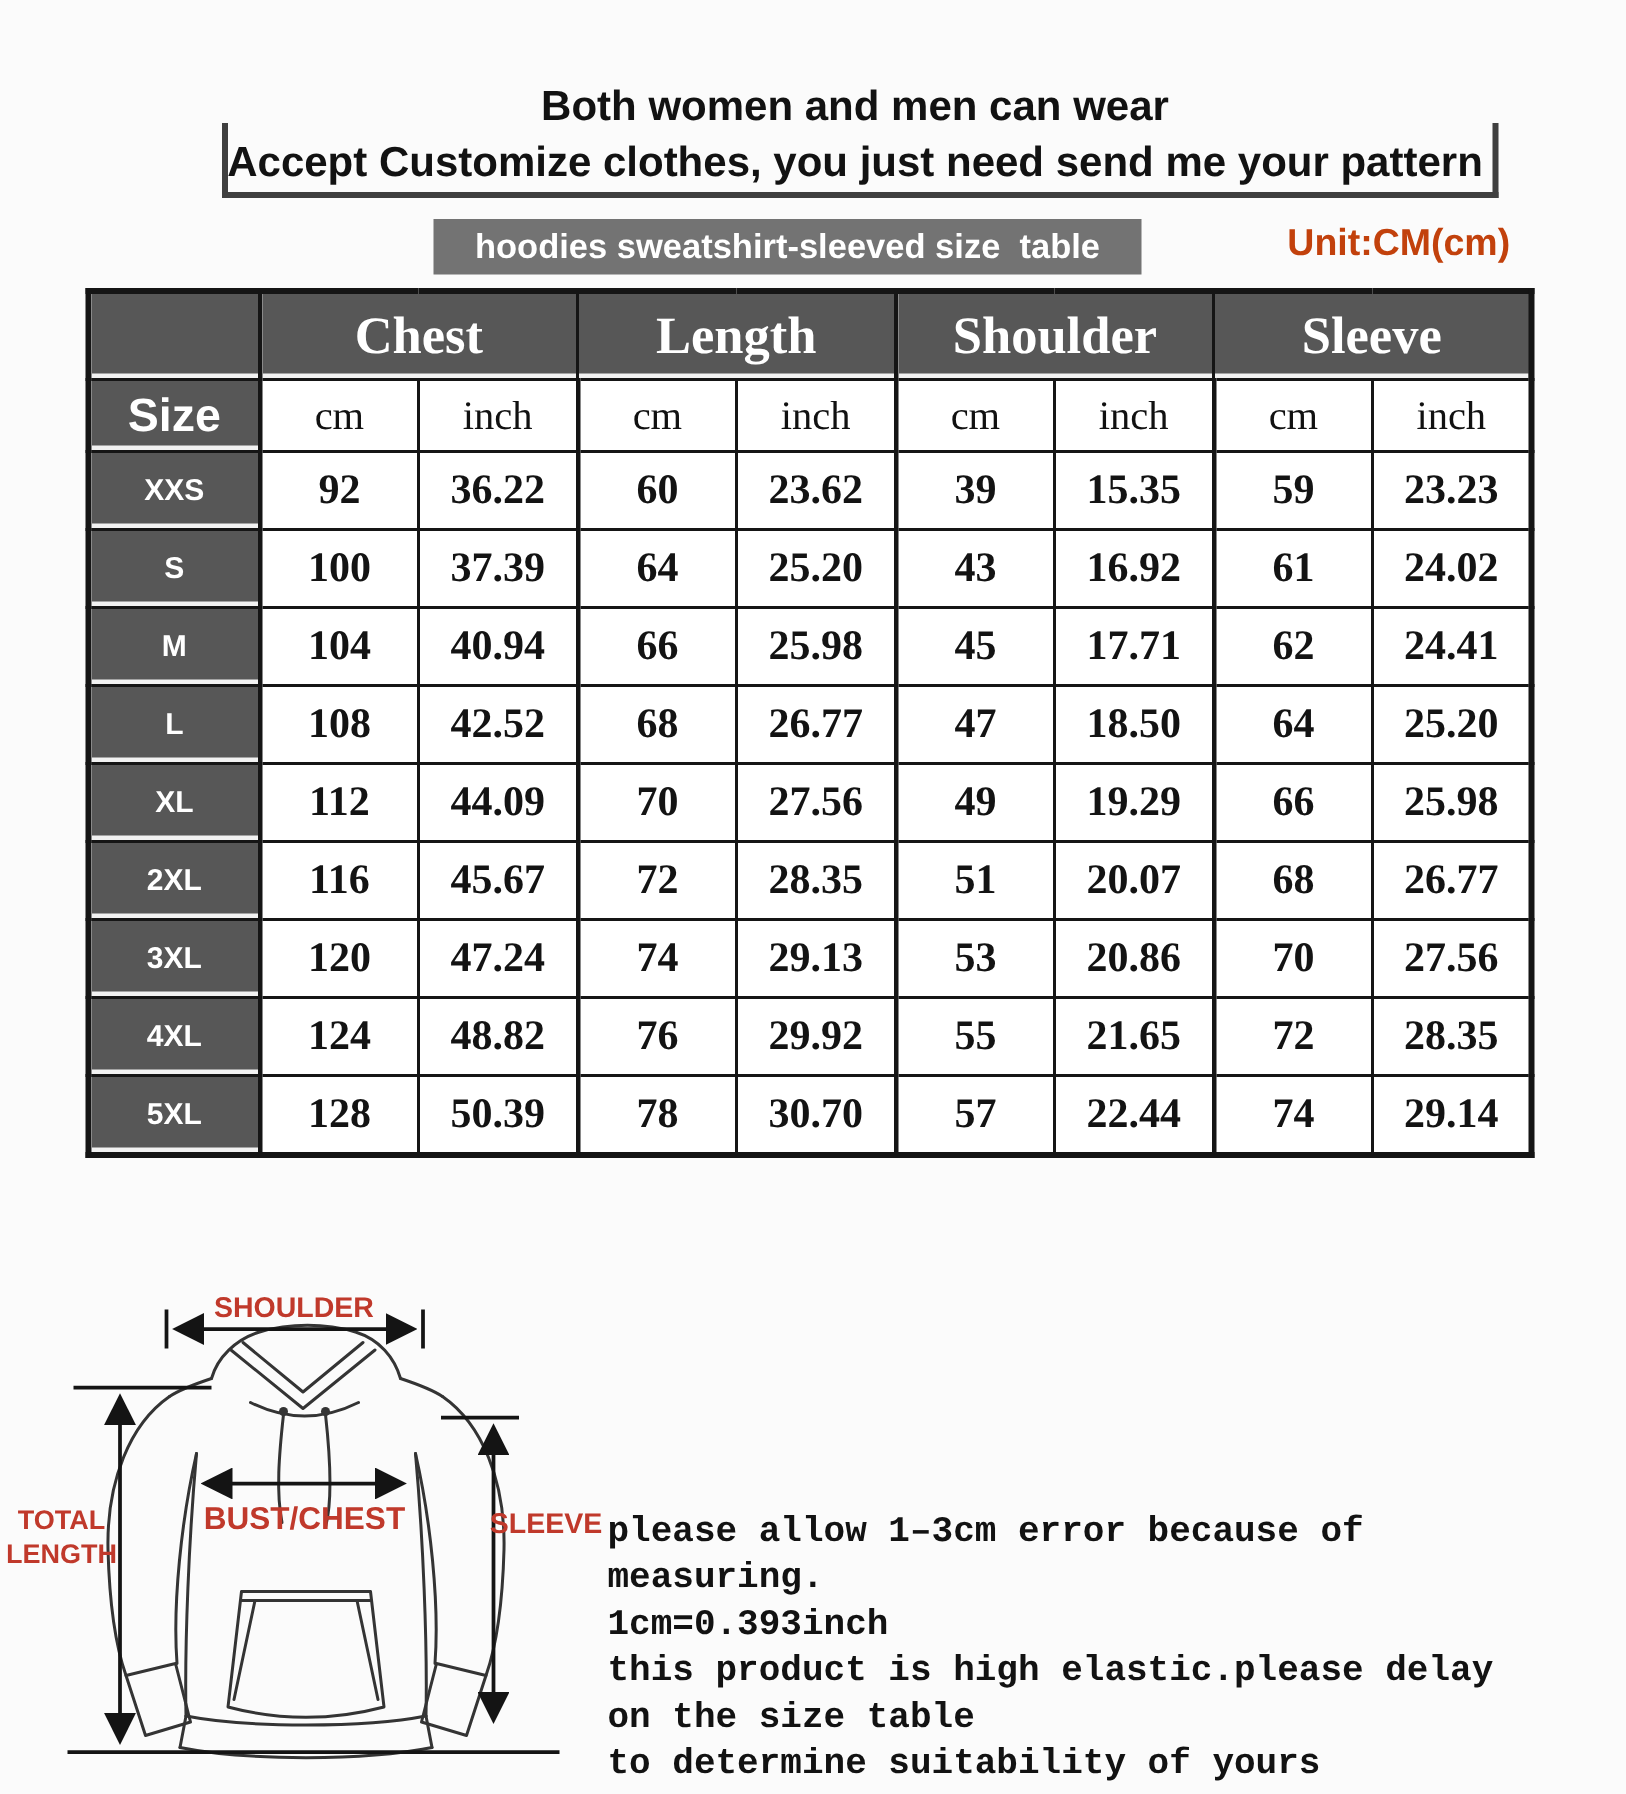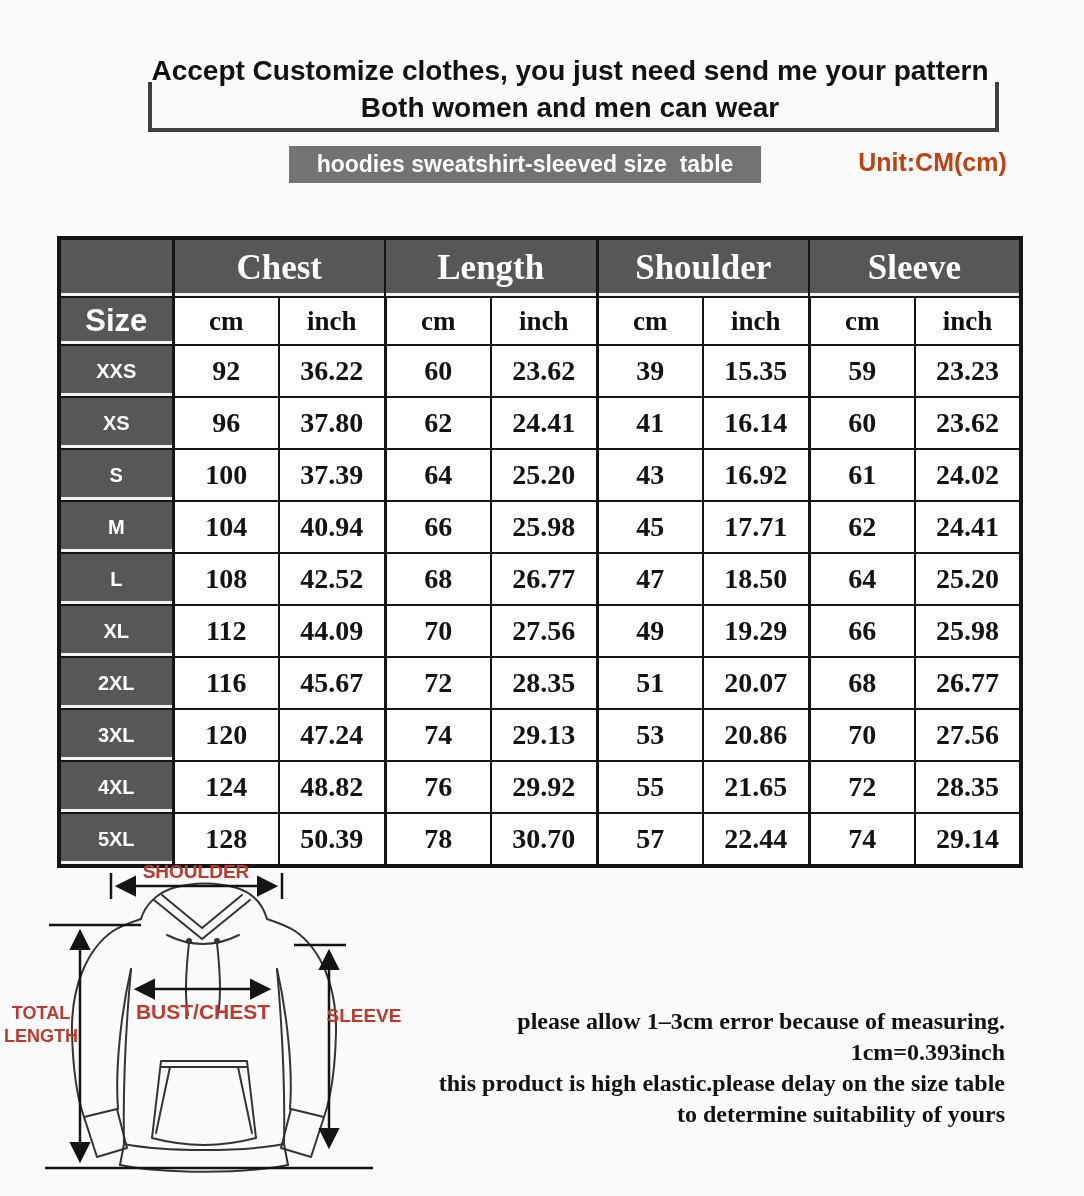--- a/index.html
+++ b/index.html
@@ -13,46 +13,46 @@
              font-weight:bold;font-size:28px;line-height:37px;color:#121212;}
 
   
   .banner{position:absolute;left:289px;top:146px;width:472px;height:37px;background:#737373;
           color:#ffffff;font-weight:bold;font-size:23px;line-height:37px;text-align:center;white-space:pre;}
   .unit{position:absolute;left:845px;top:148px;width:175px;font-weight:bold;font-size:25px;
         color:#c2410c;text-align:center;}
 
   
   .size-table{position:absolute;left:57px;top:192px;border-collapse:collapse;table-layout:fixed;
-              background:#ffffff;border:4px solid #151515;margin-top:44px;}
+              background:#ffffff;border:4px solid #151515;}
   .size-table th,.size-table td{border:2px solid #151515;text-align:center;vertical-align:middle;padding:0;overflow:hidden;}
   .size-table tr > *:nth-child(even){border-left:3px solid #151515;}
   .dark{background:#575757;color:#ffffff;box-shadow:inset 0 -3px 0 rgba(255,255,255,.92);}
   .group-h{font-family:"Liberation Serif",serif;font-size:35px;font-weight:bold;height:56px;border-left:3px solid #151515;}
   .size-h{font-size:31px;font-weight:bold;height:46px;}
-  .unit-h{font-family:"Liberation Serif",serif;font-size:27px;font-weight:bold;color:#111;background:#fff;height:46px;}
+  .unit-h{font-family:"Liberation Serif",serif;font-size:27px;font-weight:normal;color:#111;background:#fff;height:46px;}
   .size-table tbody th{font-size:20px;font-weight:bold;height:50px;}
   .size-table td.val{font-family:"Liberation Serif",serif;font-size:28px;font-weight:bold;color:#131313;height:50px;}
 
   
   .diagram{position:absolute;left:5px;top:855px;width:400px;height:340px;}
 
   
-  .notes{position:absolute;left:405px;top:1006px;width:600px;text-align:right;
-         font-family:Liberation Serif, serif;font-weight:bold;font-size:24px;line-height:31px;color:#121212;}
+  .notes{position:absolute;left:405px;top:1006px;width:600px;text-align:left;
+         font-family:Liberation Mono, monospace;font-weight:bold;font-size:24px;line-height:31px;color:#121212;}
 </style>
 </head>
 <body>
 
 <div class="canvas">
 
   <div class="note-bracket"></div>
   <div class="note-text">
+    <div>Both women and men can wear</div>
     <div>Accept Customize clothes, you just need send me your pattern</div>
-    <div>Both women and men can wear</div>
   </div>
 
   <div class="banner">hoodies sweatshirt-sleeved size  table</div>
   <div class="unit">Unit:CM(cm)</div>
 
   <table class="size-table">
     <colgroup>
       <col style="width:114px">
       <col style="width:106px">
         <col style="width:106px">
@@ -87,31 +87,20 @@
         <tr>
           <th class="dark">XXS</th>
           <td class="val">92</td>
           <td class="val">36.22</td>
           <td class="val">60</td>
           <td class="val">23.62</td>
           <td class="val">39</td>
           <td class="val">15.35</td>
           <td class="val">59</td>
           <td class="val">23.23</td>
-        </tr>
-        <tr>
-          <th class="dark">XS</th>
-          <td class="val">96</td>
-          <td class="val">37.80</td>
-          <td class="val">62</td>
-          <td class="val">24.41</td>
-          <td class="val">41</td>
-          <td class="val">16.14</td>
-          <td class="val">60</td>
-          <td class="val">23.62</td>
         </tr>
         <tr>
           <th class="dark">S</th>
           <td class="val">100</td>
           <td class="val">37.39</td>
           <td class="val">64</td>
           <td class="val">25.20</td>
           <td class="val">43</td>
           <td class="val">16.92</td>
           <td class="val">61</td>

